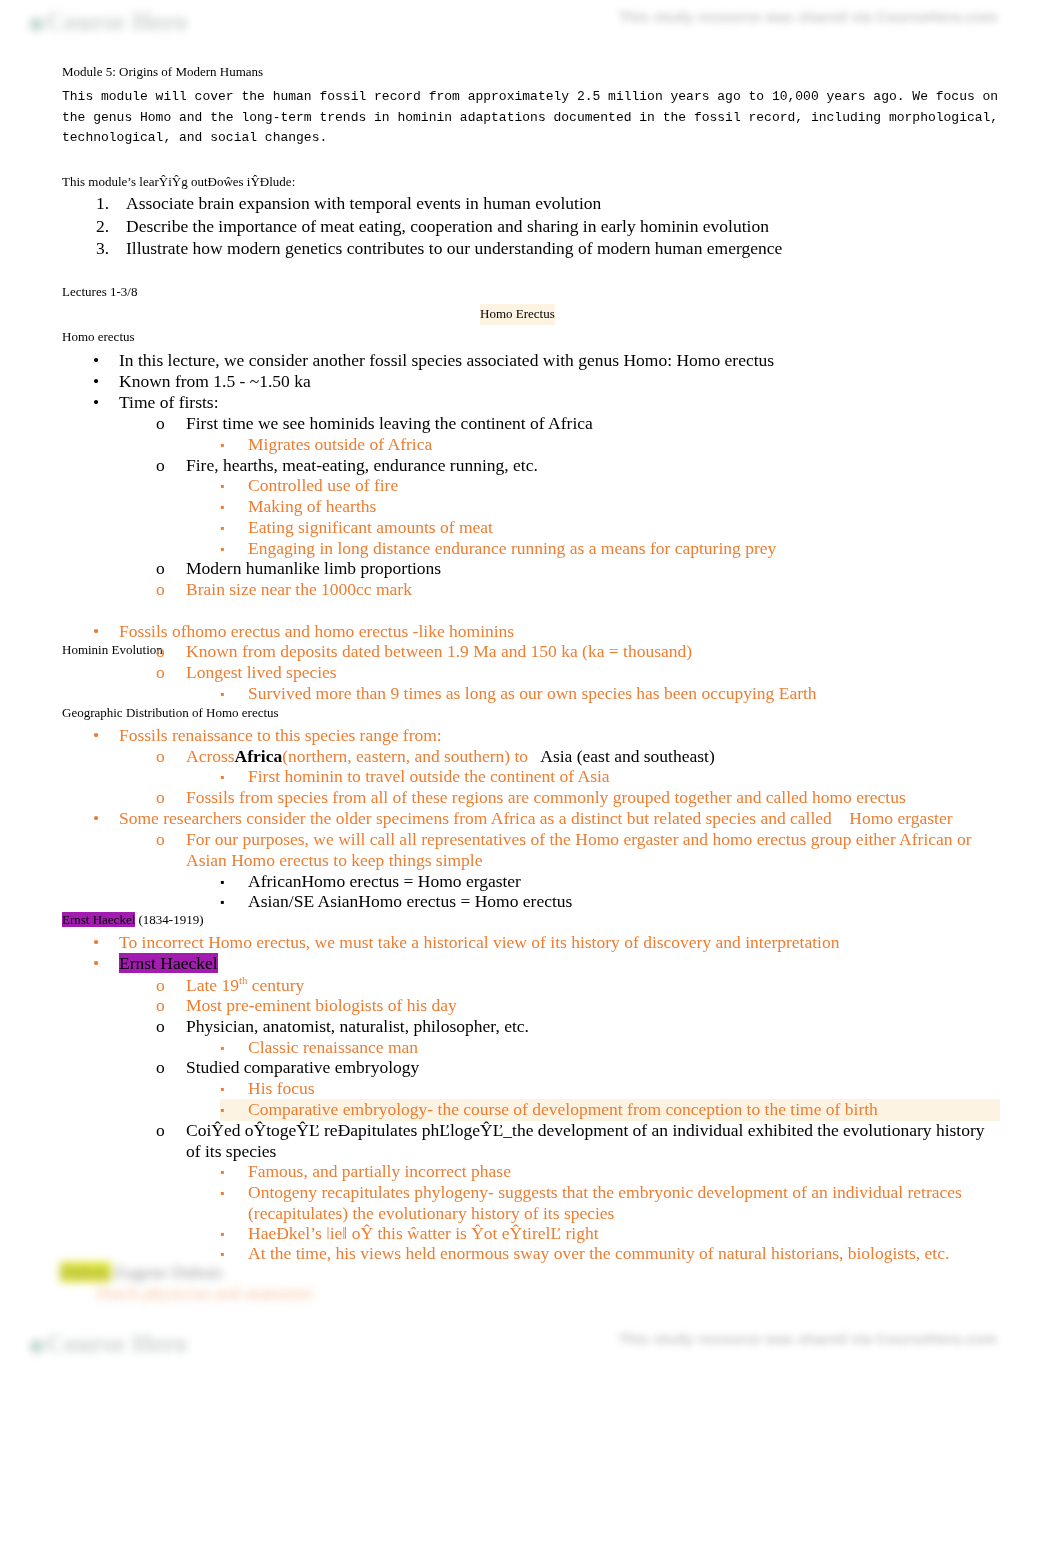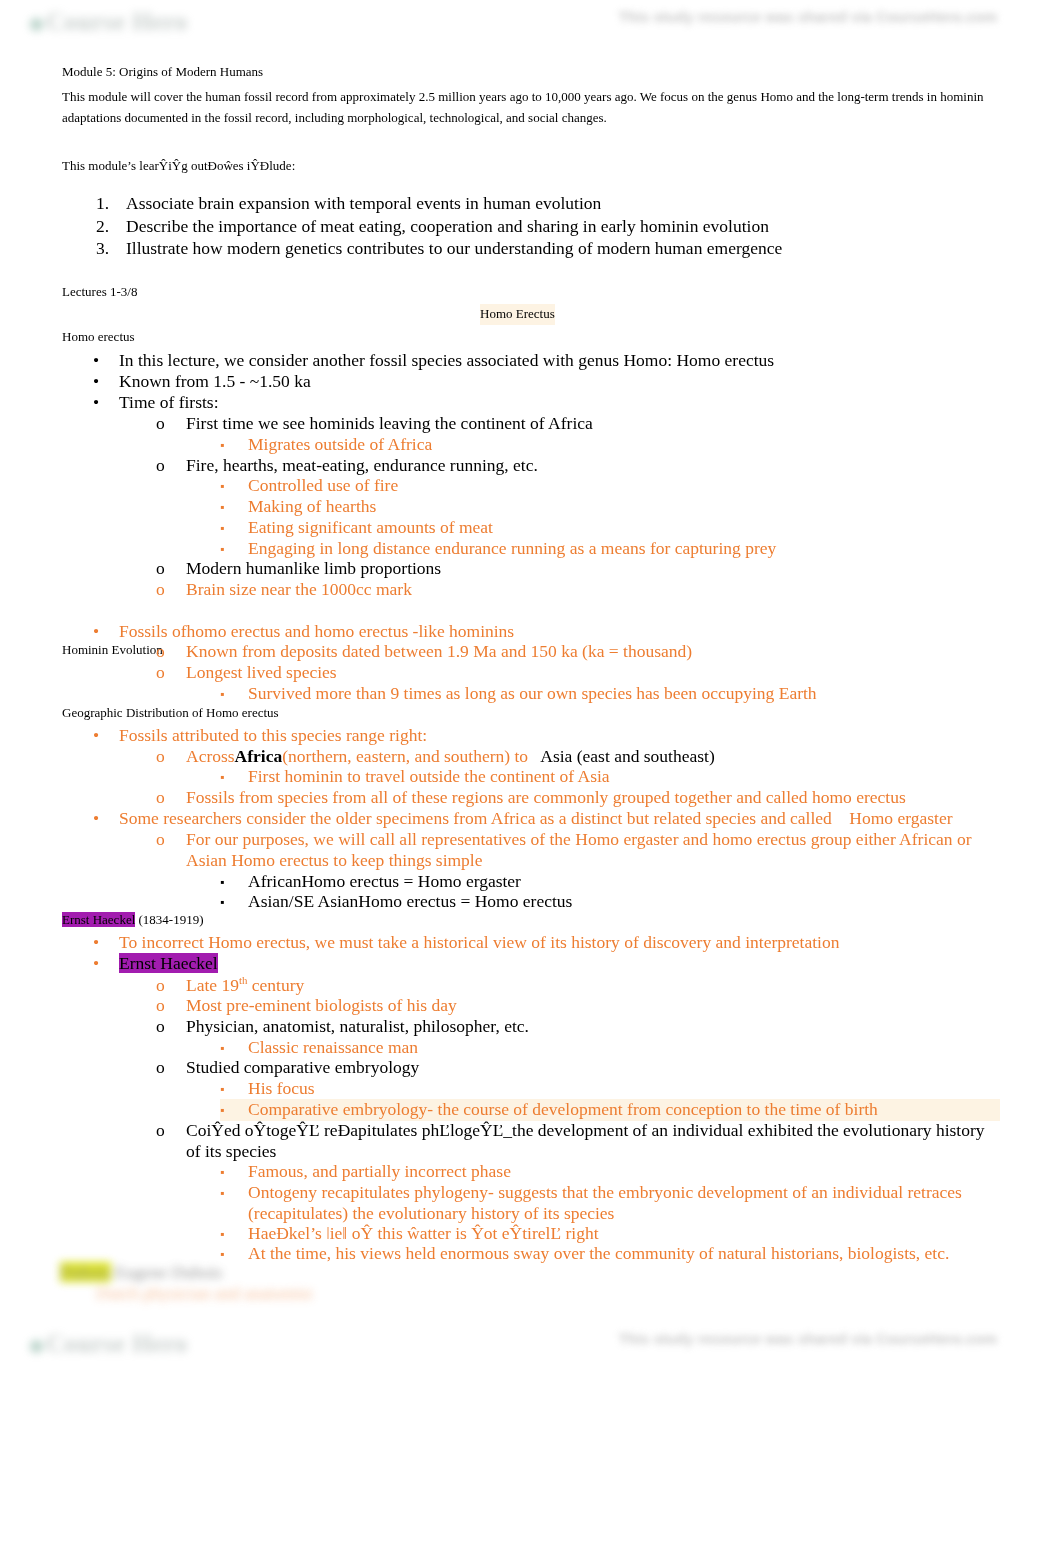--- a/index.html
+++ b/index.html
@@ -128,23 +128,23 @@
   <div class="wm-logo">
     <span class="dot"></span><span>Course Hero</span>
   </div>
   <div class="wm-right">This study resource was shared via CourseHero.com</div>
 </div>
 
 <div class="doc">
 
   <div class="blk" style="left:62px; top:62px; width:930px;">Module 5: Origins of Modern Humans</div>
 
-  <div class="blk" style="left:62px; top:87px; width:942px; text-align:left;">This module will cover the human fossil record from approximately 2.5 million years ago to 10,000 years ago. We focus on the genus Homo and the long-term trends in hominin adaptations documented in the fossil record, including morphological, technological, and social changes.</div>
-
-  <div class="blk" style="left:62px; top:156px; width:700px;">This module’s learŶiŶg outÐoŵes iŶÐlude:</div>
+  <div class="blk" style="left:62px; top:87px; width:942px; text-align:left;font-family:Liberation Mono, monospace;">This module will cover the human fossil record from approximately 2.5 million years ago to 10,000 years ago. We focus on the genus Homo and the long-term trends in hominin adaptations documented in the fossil record, including morphological, technological, and social changes.</div>
+
+  <div class="blk" style="left:62px; top:172px; width:700px;">This module’s learŶiŶg outÐoŵes iŶÐlude:</div>
 
   <div class="row" style="left:96px; top:193px; width:880px;">
     <span class="mark lvl2">1.</span>
     <span class="txt">Associate brain expansion with temporal events in human evolution</span>
   </div>
   <div class="row" style="left:96px; top:216px; width:880px;">
     <span class="mark lvl2">2.</span>
     <span class="txt">Describe the importance of meat eating, cooperation and sharing in early hominin evolution</span>
   </div>
   <div class="row" style="left:96px; top:238px; width:880px;">
@@ -226,21 +226,21 @@
   </div>
   <div class="row orange" style="left:220px; top:683px; width:780px;">
     <span class="mark lvl3">▪</span>
     <span class="txt">Survived more than 9 times as long as our own species has been occupying Earth</span>
   </div>
 
   <div class="blk" style="left:62px; top:703px;"><span>Geographic Distribution of</span> <span>Homo erectus</span></div>
 
   <div class="row orange" style="left:93px; top:725px; width:900px;">
     <span class="mark lvl1">•</span>
-    <span class="txt">Fossils attributed to this species range right:</span>
+    <span class="txt">Fossils renaissance to this species range from:</span>
   </div>
   <div class="row orange" style="left:156px; top:746px; width:840px;">
     <span class="mark lvl2">o</span>
     <span class="txt"><span>Across</span><span class="black bold">Africa</span><span>(northern, eastern, and southern) to</span>&nbsp;&nbsp; <span class="black">Asia (east and southeast)</span></span>
   </div>
   <div class="row orange" style="left:220px; top:766px; width:780px;">
     <span class="mark lvl3">▪</span>
     <span class="txt">First hominin to travel outside the continent of Asia</span>
   </div>
   <div class="row orange" style="left:156px; top:787px; width:860px;">

